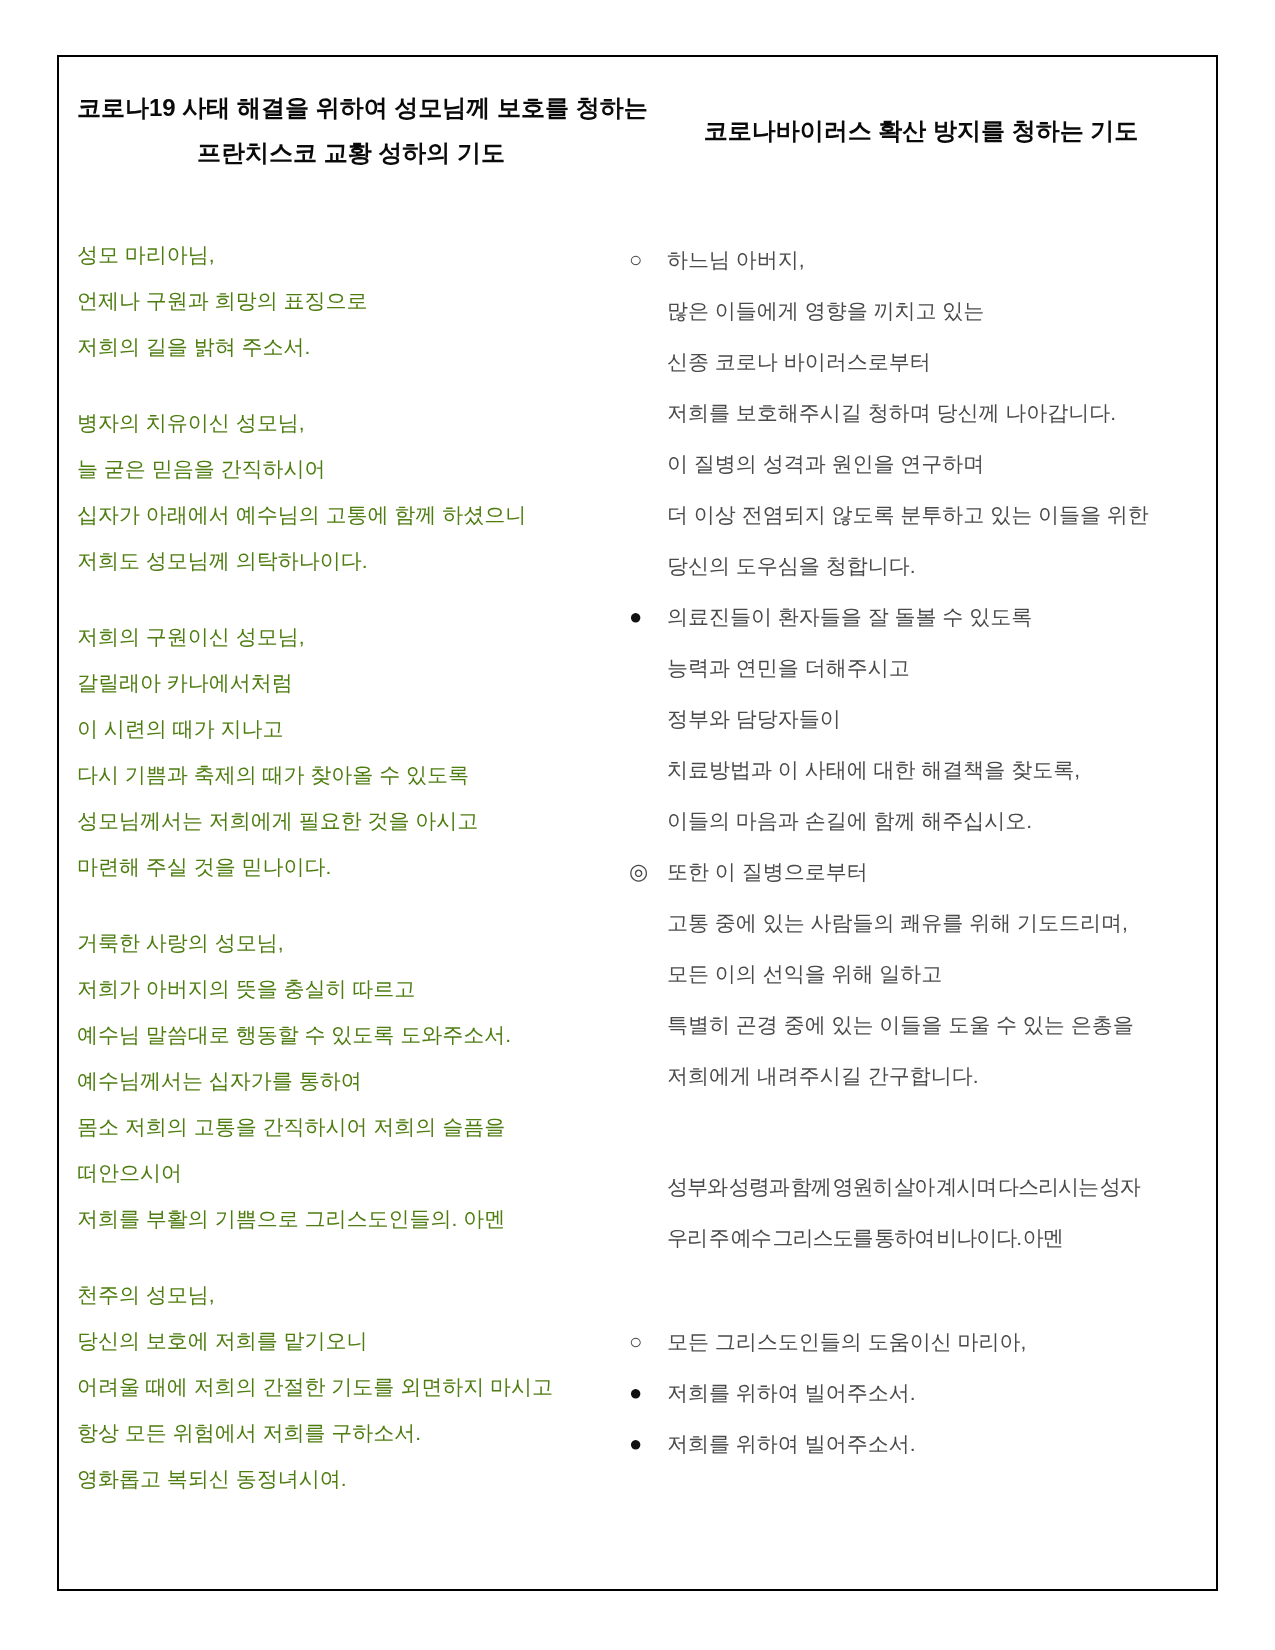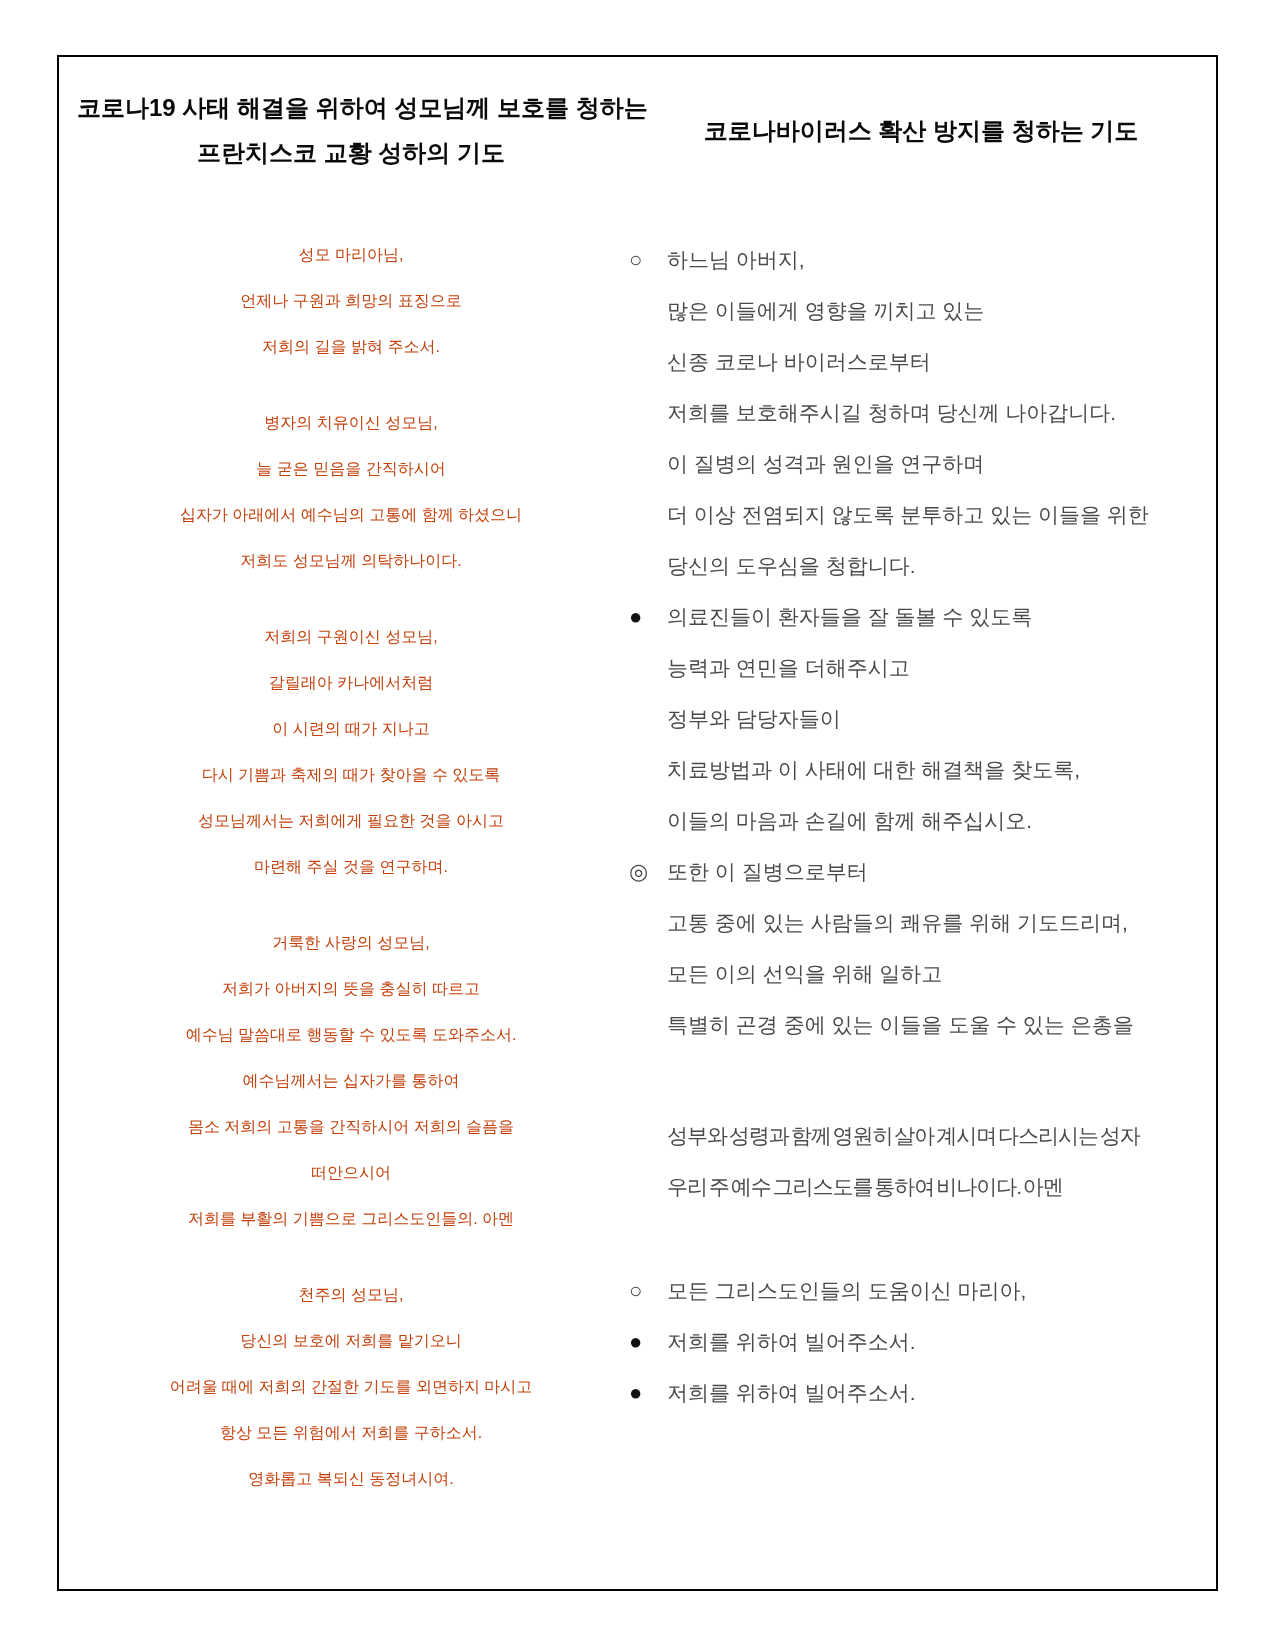--- a/index.html
+++ b/index.html
@@ -33,25 +33,24 @@
     font-size: 24px;
     line-height: 45px;
     text-align: center;
     white-space: nowrap;
   }
   .right-title { margin-top: 23px; }
 
   .left-body { margin-top: 57px; }
   .lpara { margin-bottom: 30px; }
   .lline {
-    font-size: 16px;
+    font-size: 21px;
     line-height: 46px;
-    color: #c2410c;
+    color: #4d7c0f;
     white-space: nowrap;
-    text-align: center;
   }
 
   .right-body { margin-top: 81px; }
   .rline {
     font-size: 21px;
     line-height: 51px;
     color: #4a4a4a;
     white-space: nowrap;
     padding-left: 38px;
   }
@@ -90,21 +89,21 @@
         <div class="lline">늘 굳은 믿음을 간직하시어</div>
         <div class="lline">십자가 아래에서 예수님의 고통에 함께 하셨으니</div>
         <div class="lline">저희도 성모님께 의탁하나이다.</div>
       </div>
       <div class="lpara">
         <div class="lline">저희의 구원이신 성모님,</div>
         <div class="lline">갈릴래아 카나에서처럼</div>
         <div class="lline">이 시련의 때가 지나고</div>
         <div class="lline">다시 기쁨과 축제의 때가 찾아올 수 있도록</div>
         <div class="lline">성모님께서는 저희에게 필요한 것을 아시고</div>
-        <div class="lline">마련해 주실 것을 연구하며.</div>
+        <div class="lline">마련해 주실 것을 믿나이다.</div>
       </div>
       <div class="lpara">
         <div class="lline">거룩한 사랑의 성모님,</div>
         <div class="lline">저희가 아버지의 뜻을 충실히 따르고</div>
         <div class="lline">예수님 말씀대로 행동할 수 있도록 도와주소서.</div>
         <div class="lline">예수님께서는 십자가를 통하여</div>
         <div class="lline">몸소 저희의 고통을 간직하시어 저희의 슬픔을</div>
         <div class="lline">떠안으시어</div>
         <div class="lline">저희를 부활의 기쁨으로 그리스도인들의. 아멘</div>
       </div>
@@ -134,20 +133,21 @@
       <div class="rline"><span class="bullet bullet-filled">●</span><span>의료진들이 환자들을 잘 돌볼 수 있도록</span></div>
       <div class="rline">능력과 연민을 더해주시고</div>
       <div class="rline">정부와 담당자들이</div>
       <div class="rline">치료방법과 이 사태에 대한 해결책을 찾도록,</div>
       <div class="rline">이들의 마음과 손길에 함께 해주십시오.</div>
 
       <div class="rline"><span class="bullet">◎</span><span>또한 이 질병으로부터</span></div>
       <div class="rline">고통 중에 있는 사람들의 쾌유를 위해 기도드리며,</div>
       <div class="rline">모든 이의 선익을 위해 일하고</div>
       <div class="rline">특별히 곤경 중에 있는 이들을 도울 수 있는 은총을</div>
+      <div class="rline">저희에게 내려주시길 간구합니다.</div>
 
       <div class="closing">
         <div class="rline">성부와 성령과 함께 영원히 살아 계시며 다스리시는 성자</div>
         <div class="rline">우리 주 예수 그리스도를 통하여 비나이다. 아멘</div>
       </div>
 
       <div class="litany">
         <div class="rline"><span class="bullet">○</span><span>모든 그리스도인들의 도움이신 마리아,</span></div>
         <div class="rline"><span class="bullet bullet-filled">●</span><span>저희를 위하여 빌어주소서.</span></div>
         <div class="rline"><span class="bullet bullet-filled">●</span><span>저희를 위하여 빌어주소서.</span></div>

